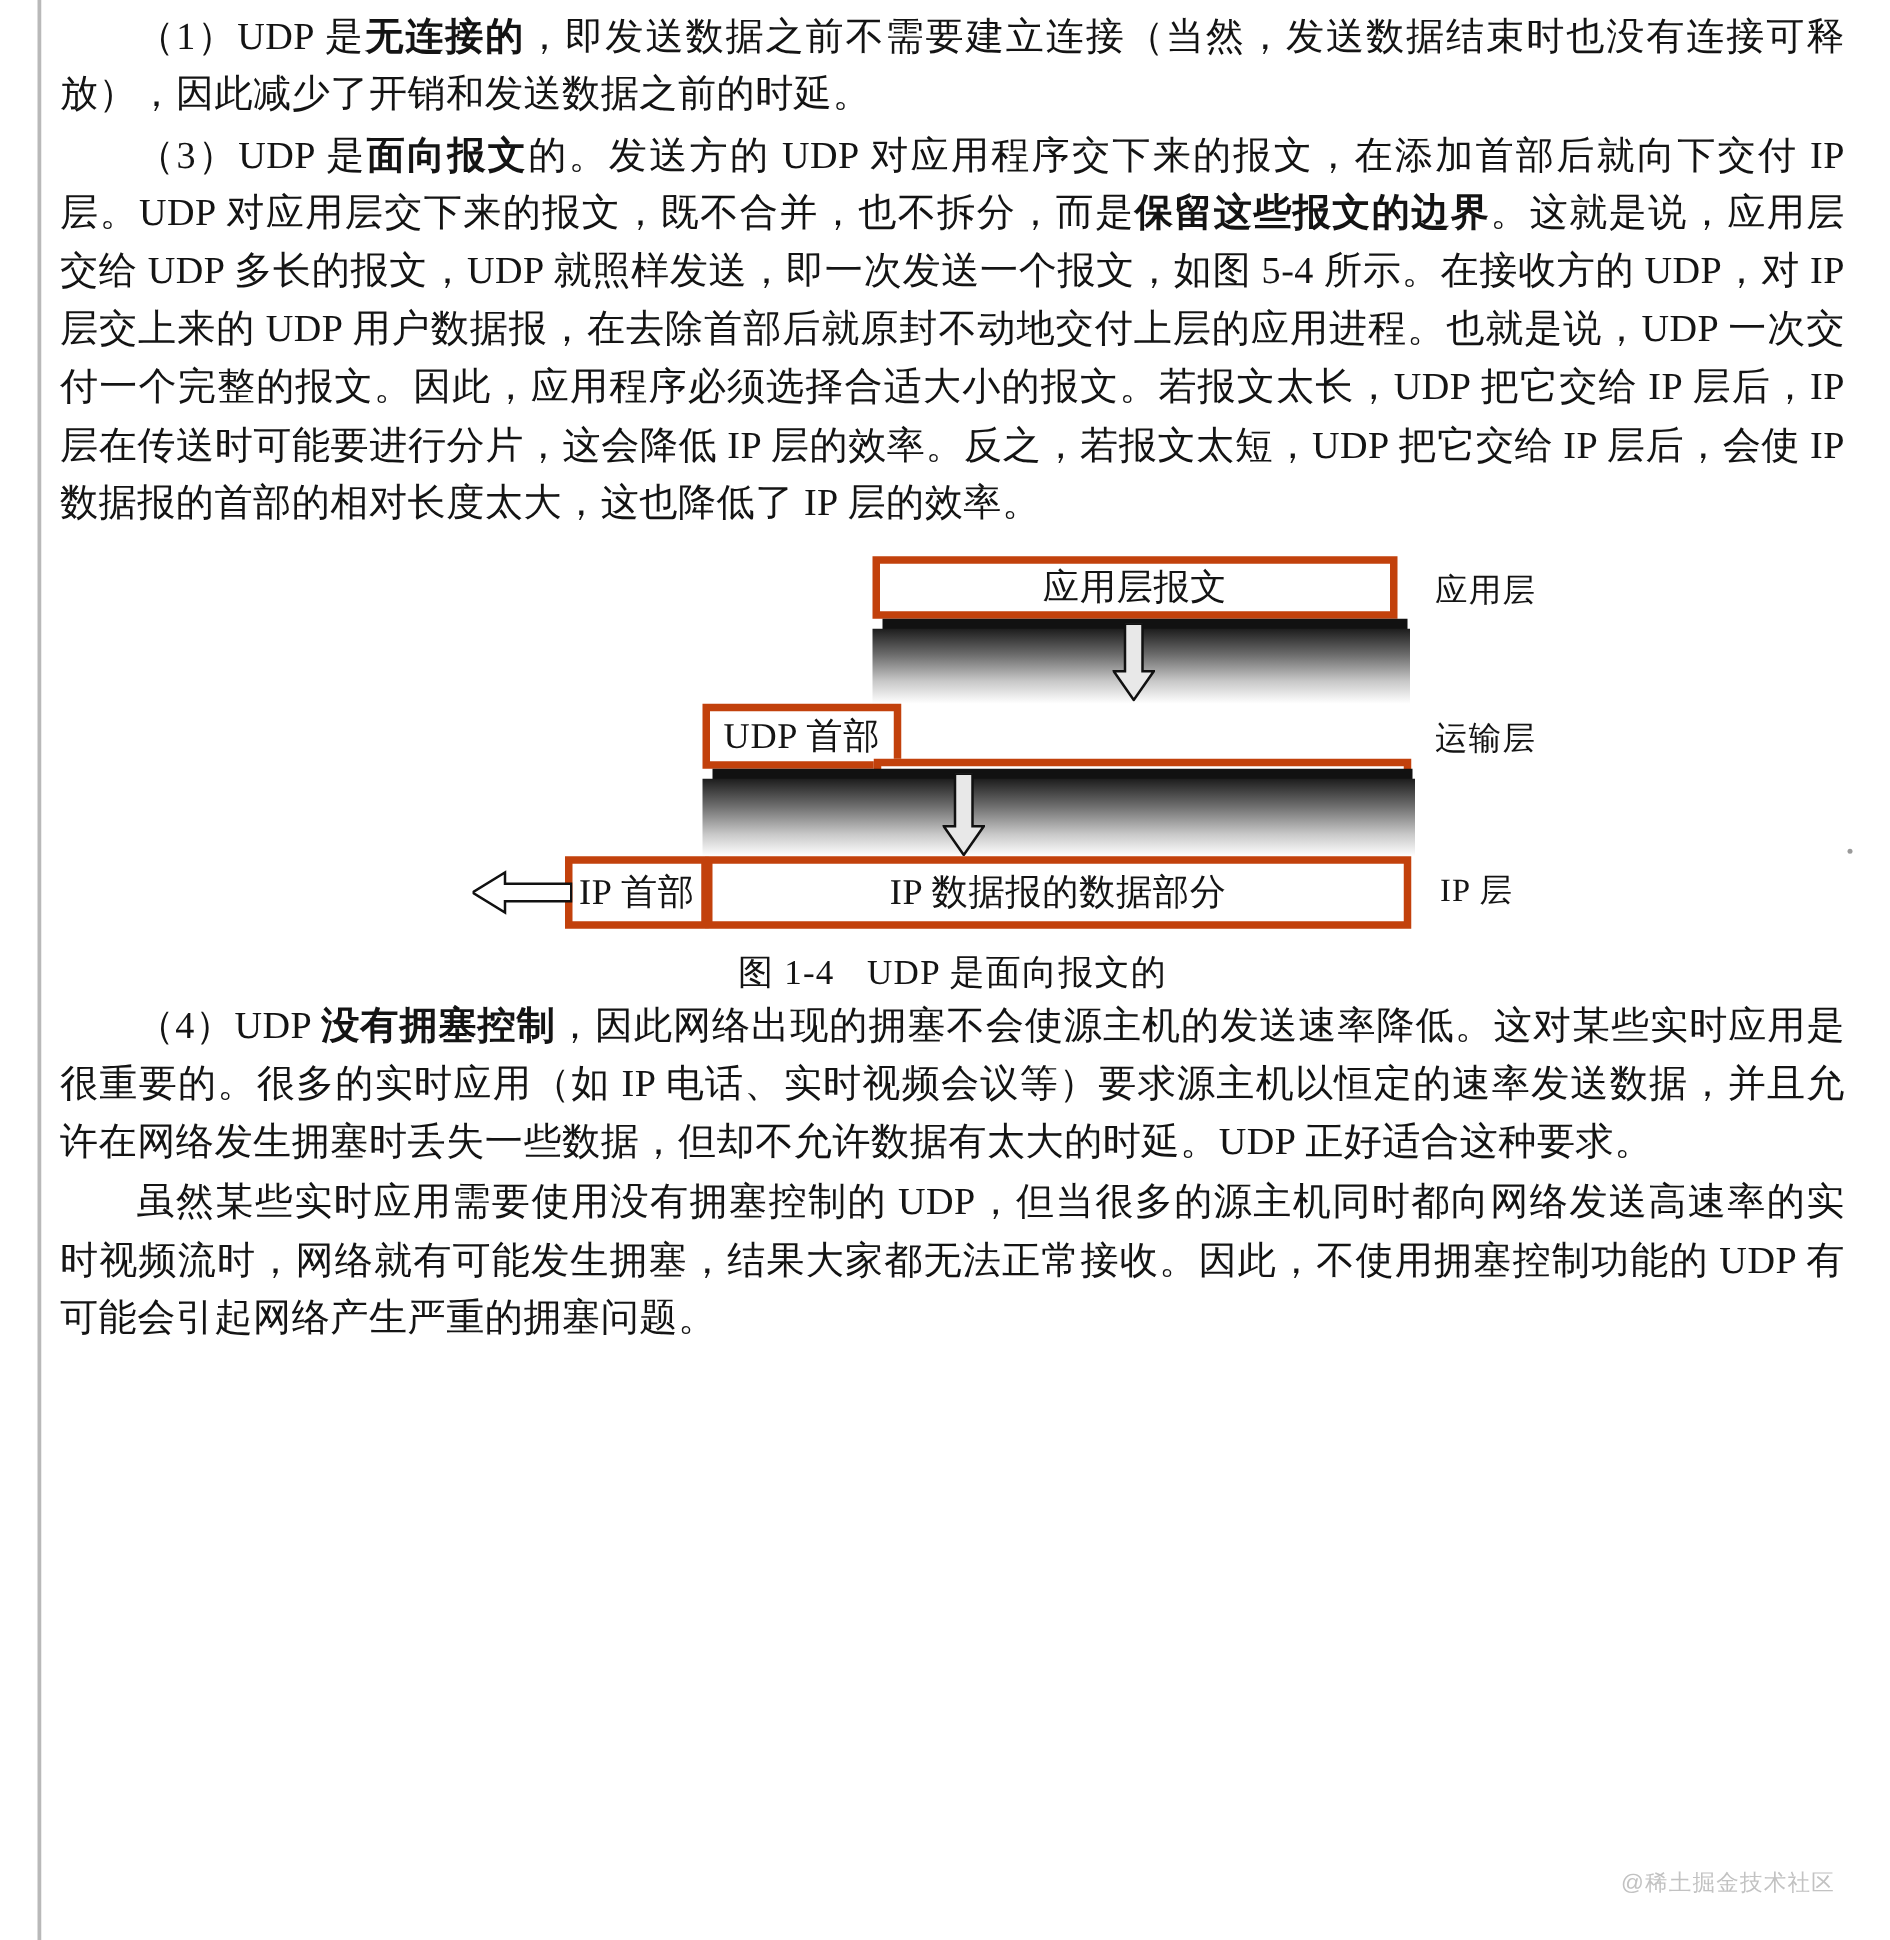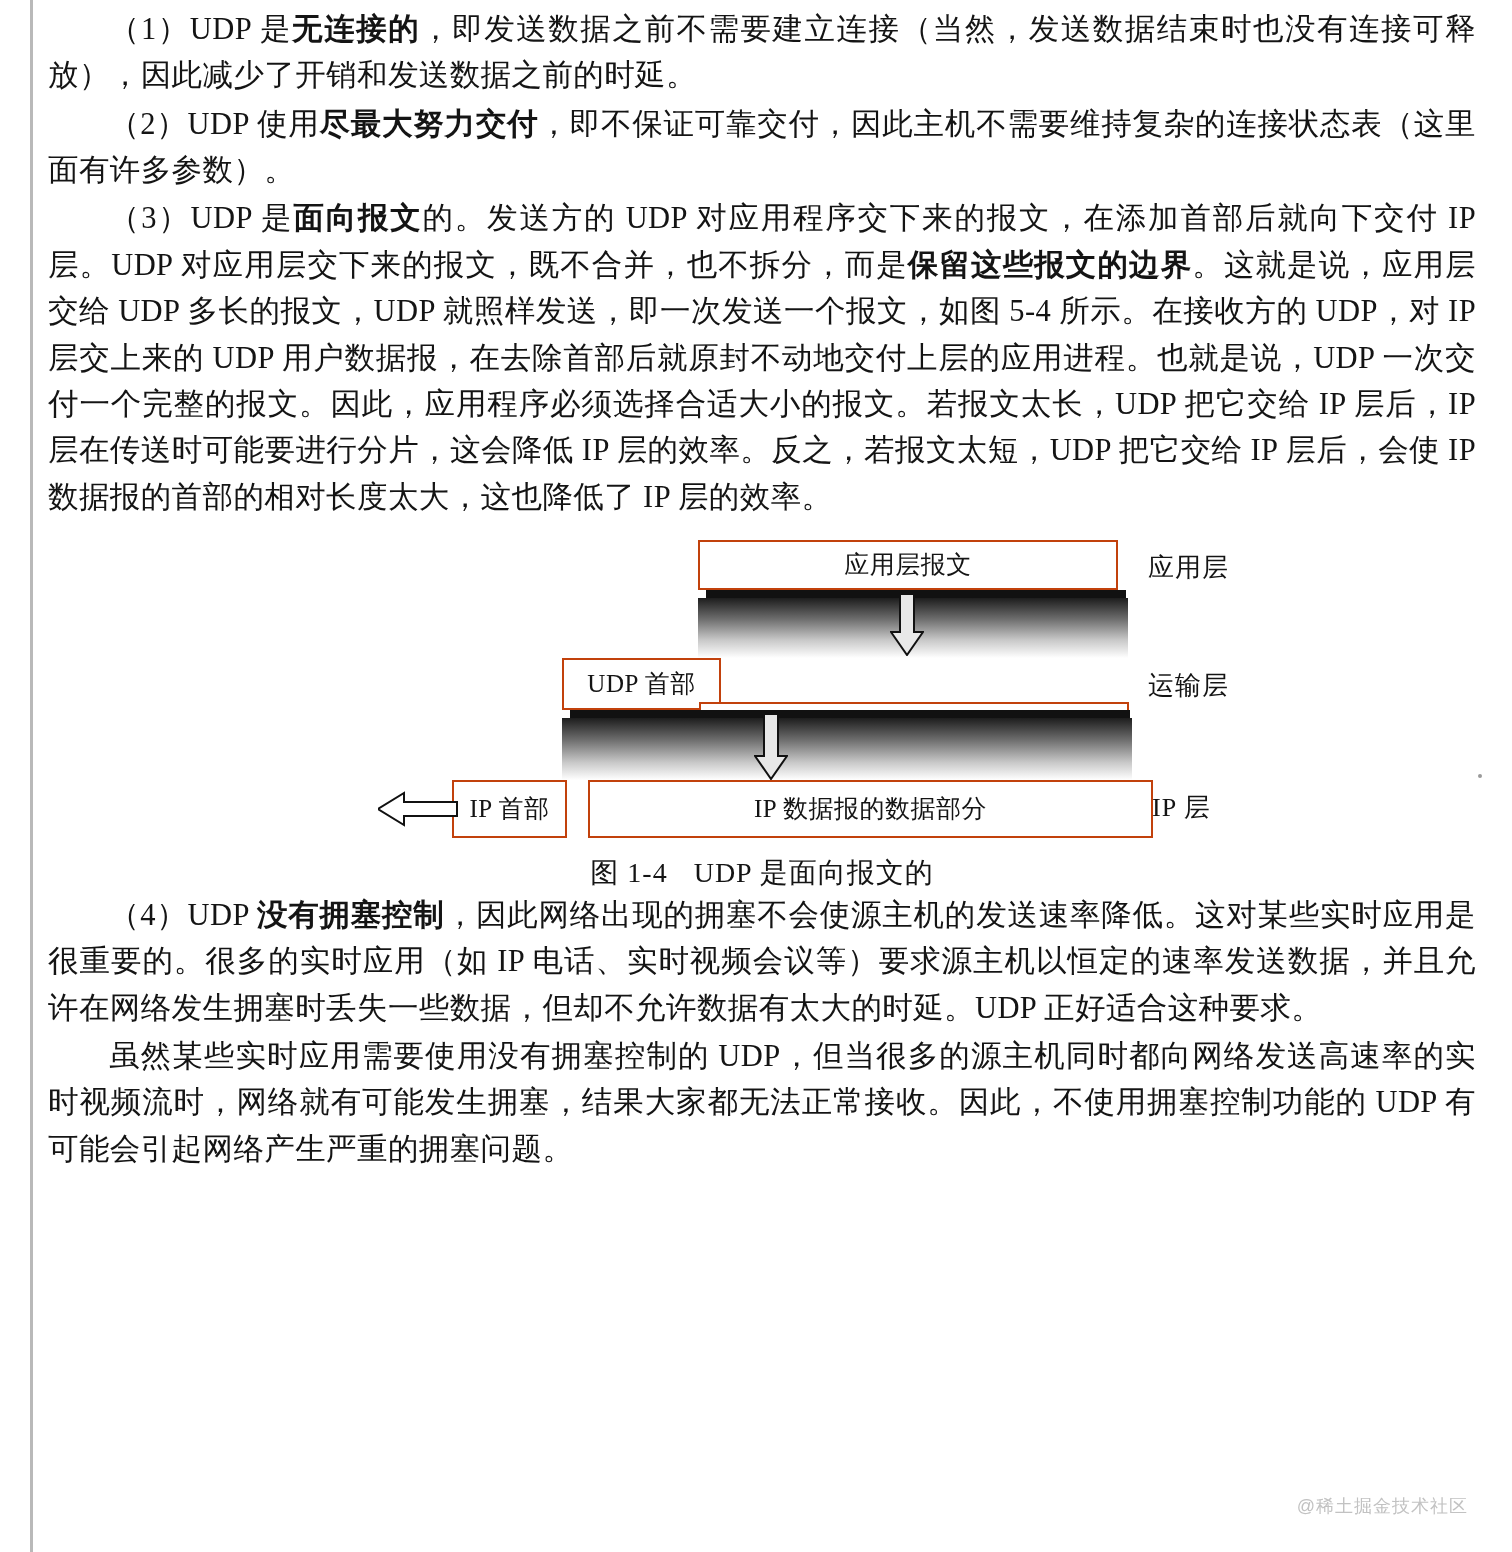--- a/index.html
+++ b/index.html
@@ -45,26 +45,26 @@
   .figure {
     position: relative;
     width: 100%;
     height: 360px;
     margin: 12px 0 0 0;
   }
   
   .box {
     position: absolute;
     box-sizing: border-box;
-    border: 2px solid #c2410c;
+    border: 6px solid #c2410c;
     background: #fff;
     display: flex;
     align-items: center;
     justify-content: center;
-    font-size: 25px;
+    font-size: 29px;
     letter-spacing: 0.5px;
     font-family: "Liberation Serif", serif;
   }
   .app-box {
     left: 650px; top: 8px; width: 420px; height: 50px;
   }
   .app-shadow {
     position: absolute;
     left: 658px; top: 58px; width: 420px; height: 10px;
     background: #111;
@@ -87,21 +87,21 @@
   }
   .gradient2 {
     position: absolute;
     left: 514px; top: 186px; width: 570px; height: 62px;
     background: linear-gradient(180deg, #1d1d1d 0%, #6d6d6d 35%, #c9c9c9 72%, #ffffff 100%);
   }
   .ip-head-box {
     left: 404px; top: 248px; width: 115px; height: 58px;
   }
   .ip-data-box {
-    left: 516px; top: 248px; width: 565px; height: 58px; margin-left: 24px;
+    left: 516px; top: 248px; width: 565px; height: 58px;
   }
   .layer-label {
     position: absolute;
     font-size: 26px;
     letter-spacing: 1px;
   }
   .lbl-app { left: 1100px; top: 18px; }
   .lbl-trans { left: 1100px; top: 136px; }
   .lbl-ip { left: 1104px; top: 258px; }
   .arrow-down {
@@ -139,21 +139,20 @@
     border-radius: 50%;
   }
 </style>
 </head>
 <body>
 
 <div class="page">
   <div class="scanline-left"></div>
 
   <p class="para" id="p1"><span>（1）UDP 是</span><b>无连接的</b><span>，即发送数据之前不需要建立连接（当然，发送数据结束时也没有连接可释放），因此减少了开销和发送数据之前的时延。</span></p>
-  <p class="para" id="p2"><span>（2）UDP 使用</span><b>尽最大努力交付</b><span>，即不保证可靠交付，因此主机不需要维持复杂的连接状态表（这里面有许多参数）。</span></p>
   <p class="para" id="p3"><span>（3）UDP 是</span><b>面向报文</b><span>的。发送方的 UDP 对应用程序交下来的报文，在添加首部后就向下交付 IP 层。UDP 对应用层交下来的报文，既不合并，也不拆分，而是</span><b>保留这些报文的边界</b><span>。这就是说，应用层交给 UDP 多长的报文，UDP 就照样发送，即一次发送一个报文，如图 5-4 所示。在接收方的 UDP，对 IP 层交上来的 UDP 用户数据报，在去除首部后就原封不动地交付上层的应用进程。也就是说，UDP 一次交付一个完整的报文。因此，应用程序必须选择合适大小的报文。若报文太长，UDP 把它交给 IP 层后，IP 层在传送时可能要进行分片，这会降低 IP 层的效率。反之，若报文太短，UDP 把它交给 IP 层后，会使 IP 数据报的首部的相对长度太大，这也降低了 IP 层的效率。</span></p>
 
   <div class="figure">
     <div class="box app-box">
       <span>应用层报文</span>
     </div>
     <div class="app-shadow"></div>
     <div class="gradient1"></div>
 
     <svg class="arrow-down ad1" viewBox="0 0 34 62" preserveAspectRatio="none">

